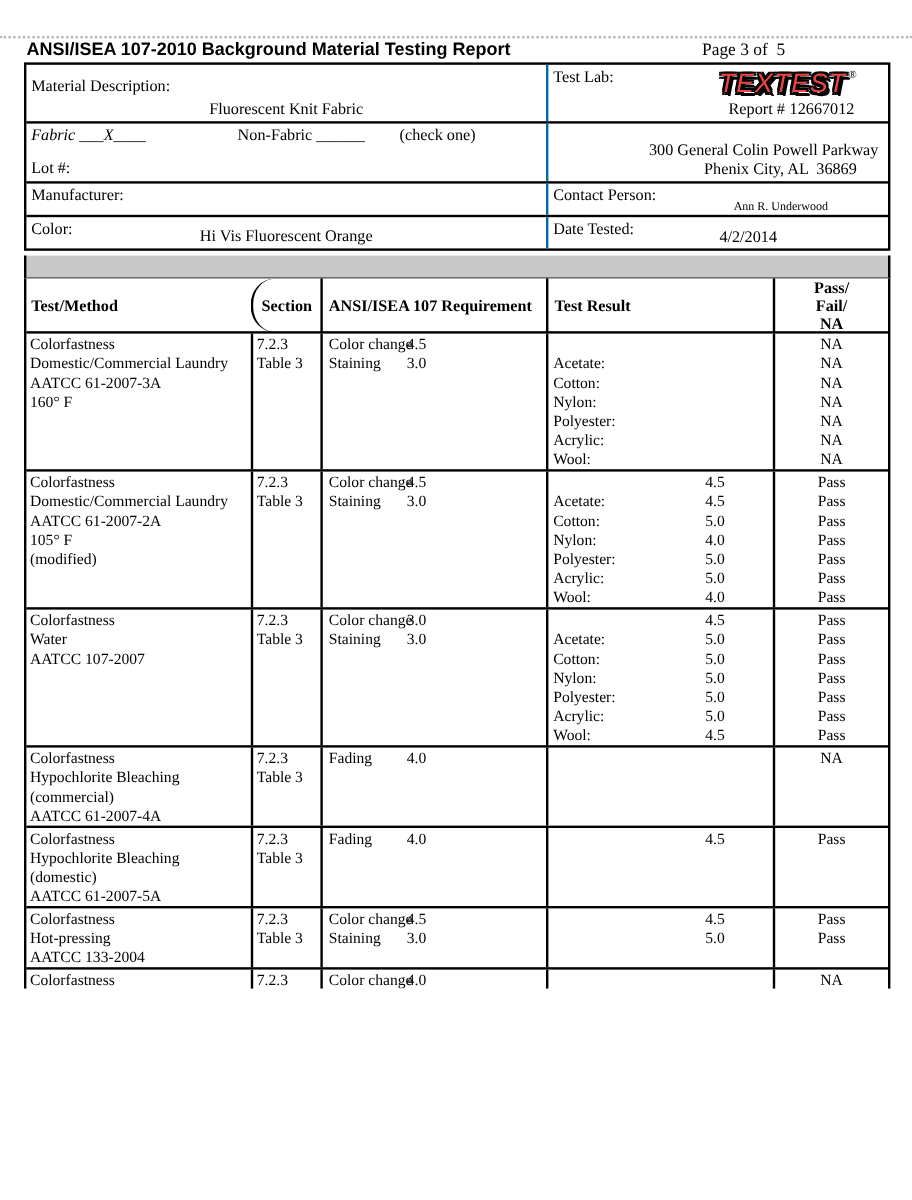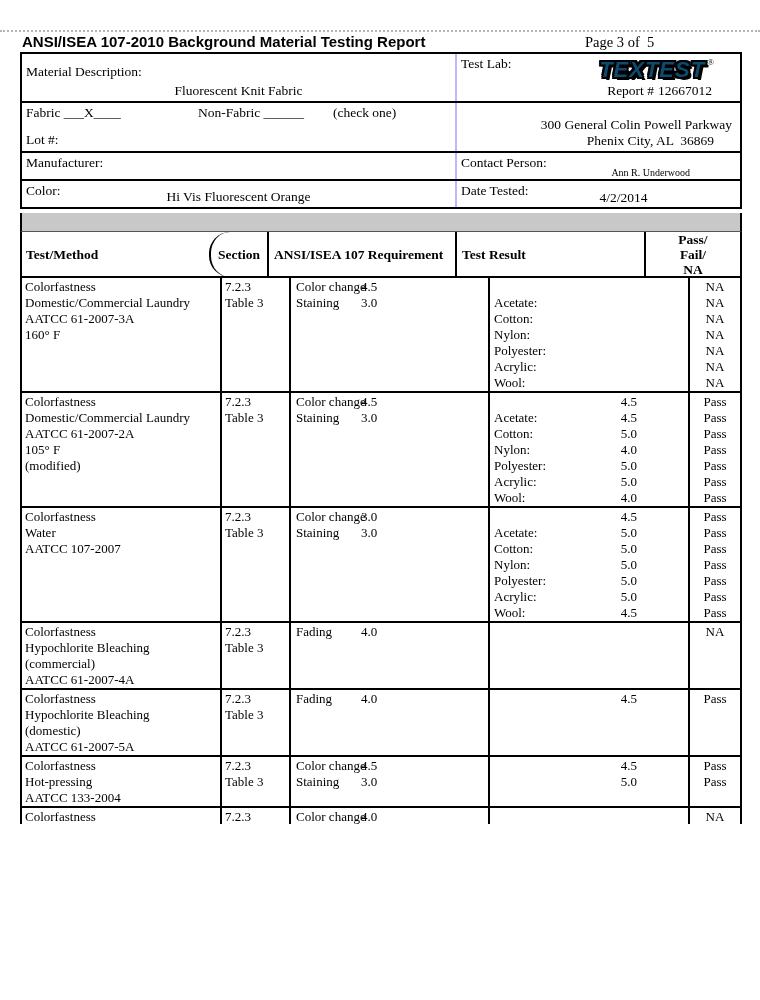--- a/index.html
+++ b/index.html
@@ -14,38 +14,38 @@
   .titlebar { position:absolute; top:33px; left:22px; width:716px; height:18px; }
   .title { font-family:"Liberation Sans", sans-serif; font-weight:bold; font-size:15px; }
   .pagenum { position:absolute; left:563px; top:1px; font-size:14.5px; white-space:pre; }
 
   
   .info-table { position:absolute; top:52px; left:20px; width:722px;
     border:2px solid #000; background:#fff; }
   .irow { display:grid; grid-template-columns:433px 1fr; border-bottom:2px solid #000; }
   .irow:last-child { border-bottom:none; }
   .icell { position:relative; }
-  .icell.right { border-left:2px solid #c4b5fd; }
+  .icell.right { border-left:2px solid #0369a1; }
   .irow1 { height:49px; } .irow2 { height:50px; } .irow3 { height:28px; } .irow4 { height:26px; }
   .lab { padding:2px 0 0 4px; font-size:13.5px; }
   .lab.pad { padding-top:10px; }
   .center-val { position:absolute; bottom:2px; left:0; width:100%; text-align:center; font-size:13.5px; white-space:pre; }
   .logo-wrap { position:absolute; top:3px; right:26px; }
   .logo {
-    font-family:"Liberation Sans", sans-serif; font-weight:bold; font-style:italic;
-    font-size:22px; letter-spacing:1px; color:#0c4a6e;
+    font-family:"Liberation Sans", sans-serif; font-weight:normal; font-style:italic;
+    font-size:22px; letter-spacing:1px; color:#ef4444;
     text-shadow:-2px -2px 0 #000, 2px -2px 0 #000, -2px 2px 0 #000, 2px 2px 0 #000,
                 -2px 0 0 #000, 2px 0 0 #000, 0 -2px 0 #000, 0 2px 0 #000, 3px 3px 0 #000;
   }
   .reg { font-size:9px; vertical-align:top; color:#000; margin-left:2px; }
   .report-line { position:absolute; bottom:2px; right:0; width:100%; text-align:right;
     padding-right:28px; font-size:13.5px; }
   .report-line .rlab { margin-right:4px; }
   .fabric-line { padding:2px 0 0 4px; white-space:nowrap; font-size:13.5px; }
-  .fabric-line .f1 { display:inline-block; width:172px; }
+  .fabric-line .f1 { display:inline-block; width:172px;font-style:italic; }
   .fabric-line .f2 { display:inline-block; width:135px; }
   .bottom-label { position:absolute; bottom:3px; left:4px; font-size:13.5px; }
   .addr-block { position:absolute; top:14px; right:0; width:100%; text-align:right;
     padding-right:8px; font-size:13.5px; }
   .addr-block .a2 { display:block; margin-right:18px; white-space:pre; }
   .right-val { position:absolute; bottom:1px; right:0; width:100%; text-align:right;
     padding-right:50px; font-size:10px; }
   .centered-shift { position:absolute; bottom:1px; left:0; width:100%; text-align:center; font-size:13.5px; }
   .centered-shift span { margin-left:50px; }
 
@@ -61,21 +61,21 @@
     height:46px; border-bottom:2px solid #000; align-items:center; font-weight:bold; }
   .thead > div { font-size:13.5px; }
   .th { padding-left:4px; }
   .th-bl { border-left:2px solid #000; align-self:stretch; display:flex; align-items:center; }
   .th-bl > span { padding-left:5px; }
   .th-section { justify-content:center;border-radius:21px; }
   .th-section > span { padding-left:0; }
   .th-pass { flex-direction:column; justify-content:center; }
   .th-pass > span { padding:0; line-height:15px; text-align:center; }
   .trow { display:grid; grid-template-columns:187px 58px 188px 189px 1fr;
-    border-bottom:2px solid #000;gap:11px; }
+    border-bottom:2px solid #000; }
   .trow:last-child { border-bottom:none; }
   .tcell { padding-top:1px; }
   .tcell.bl { border-left:2px solid #000; }
   .line { height:16px; line-height:16px; white-space:nowrap; font-size:13px; }
   .m-line, .s-line { padding-left:3px; }
   .q-line { padding-left:5px; }
   .q-label { display:inline-block; width:65px; }
   .r-line { display:flex; padding-left:4px; }
   .r-value { margin-left:auto; padding-right:40px; }
   .p-line { text-align:center; }

